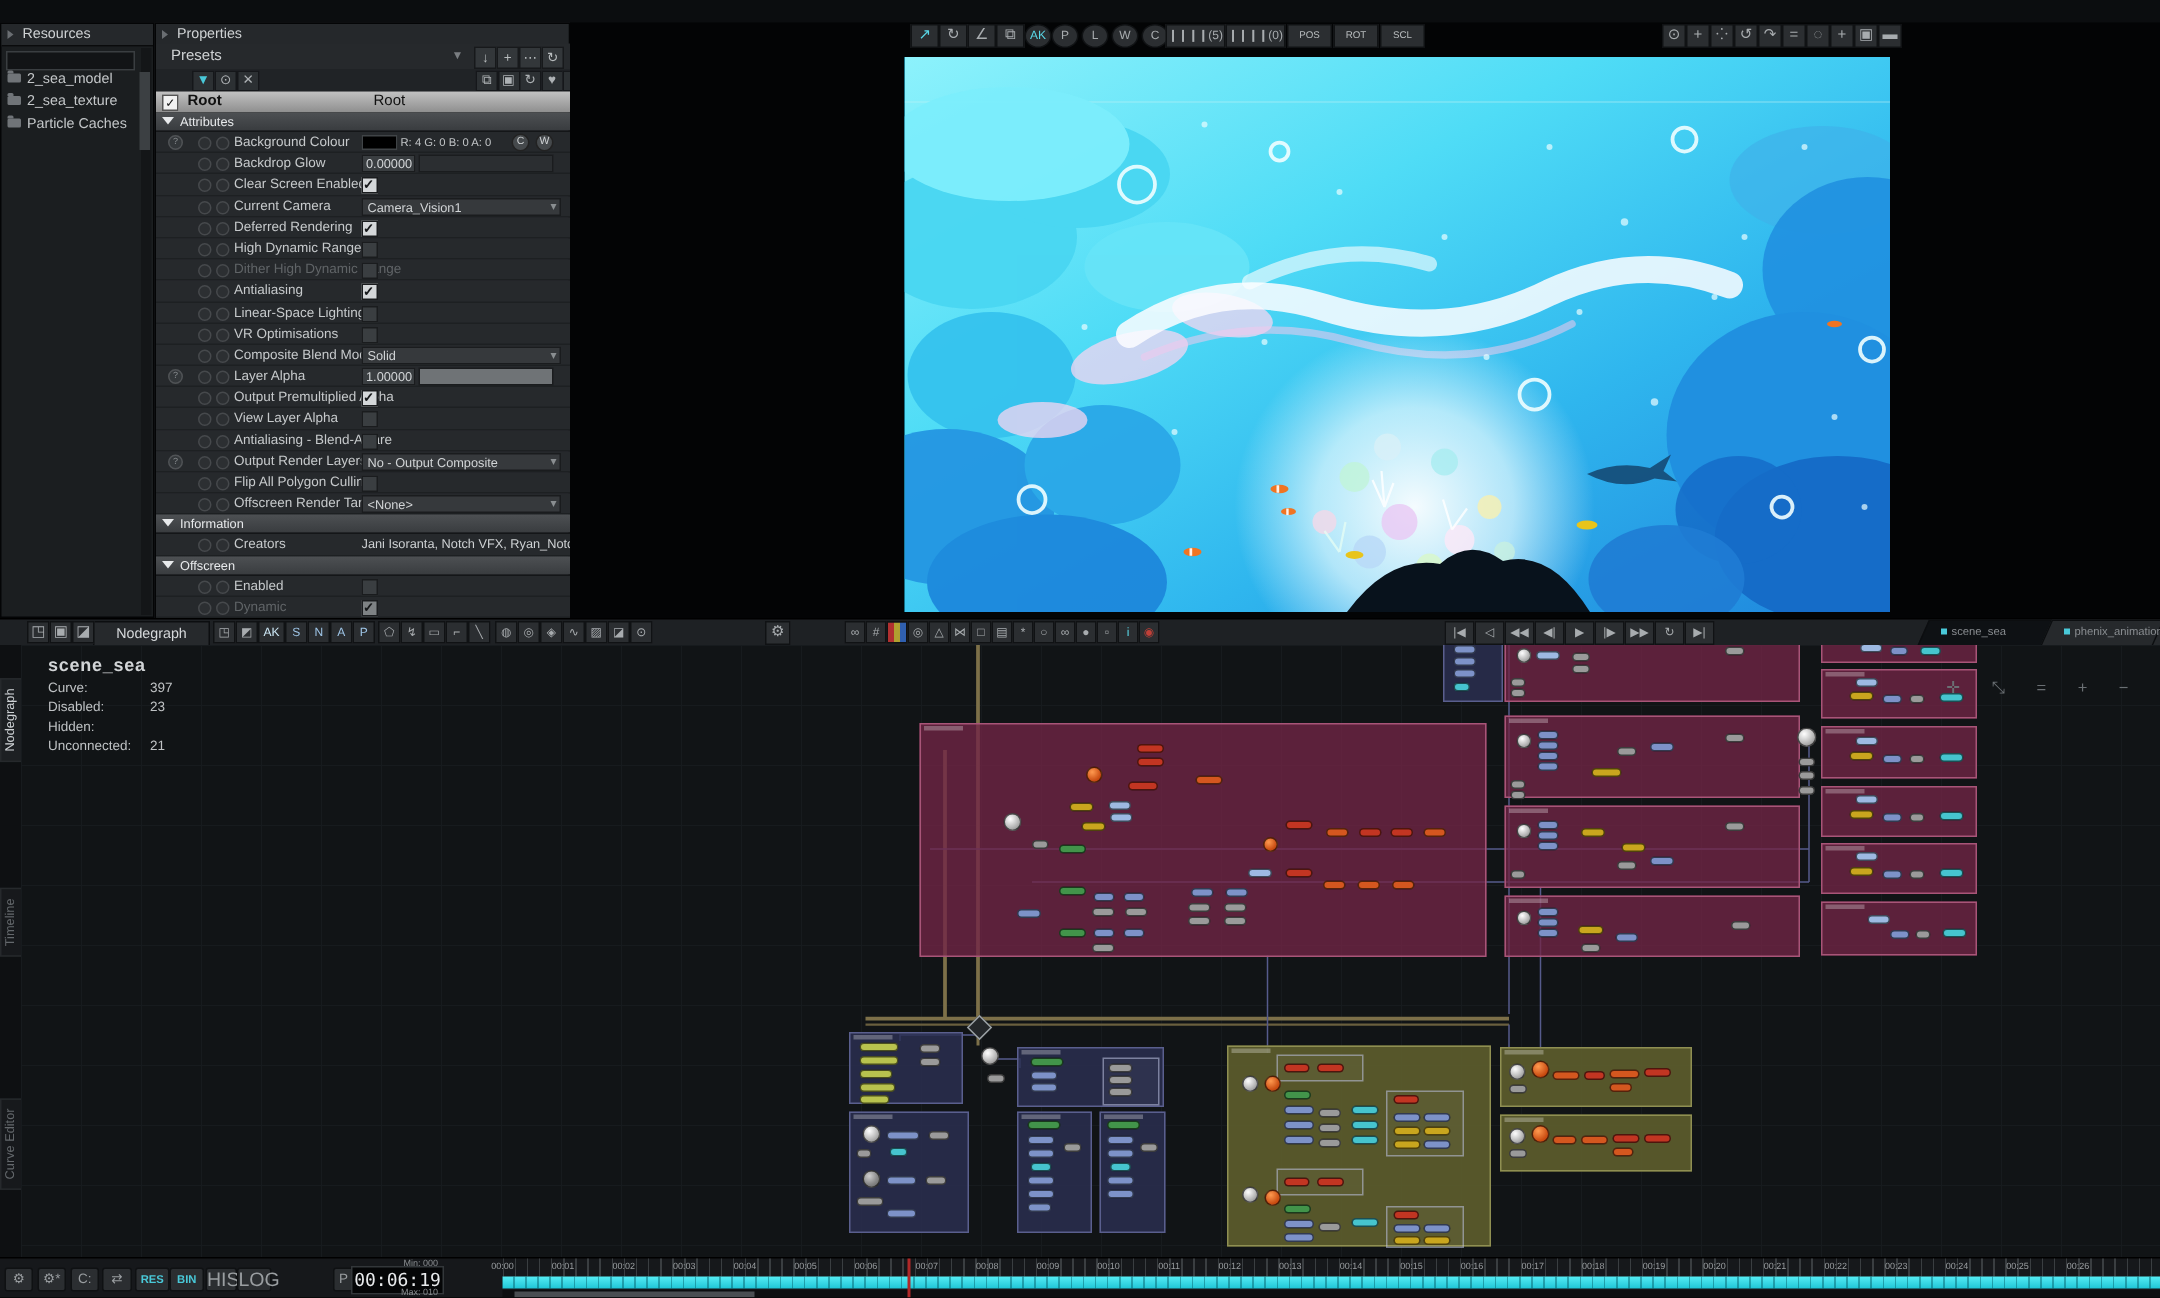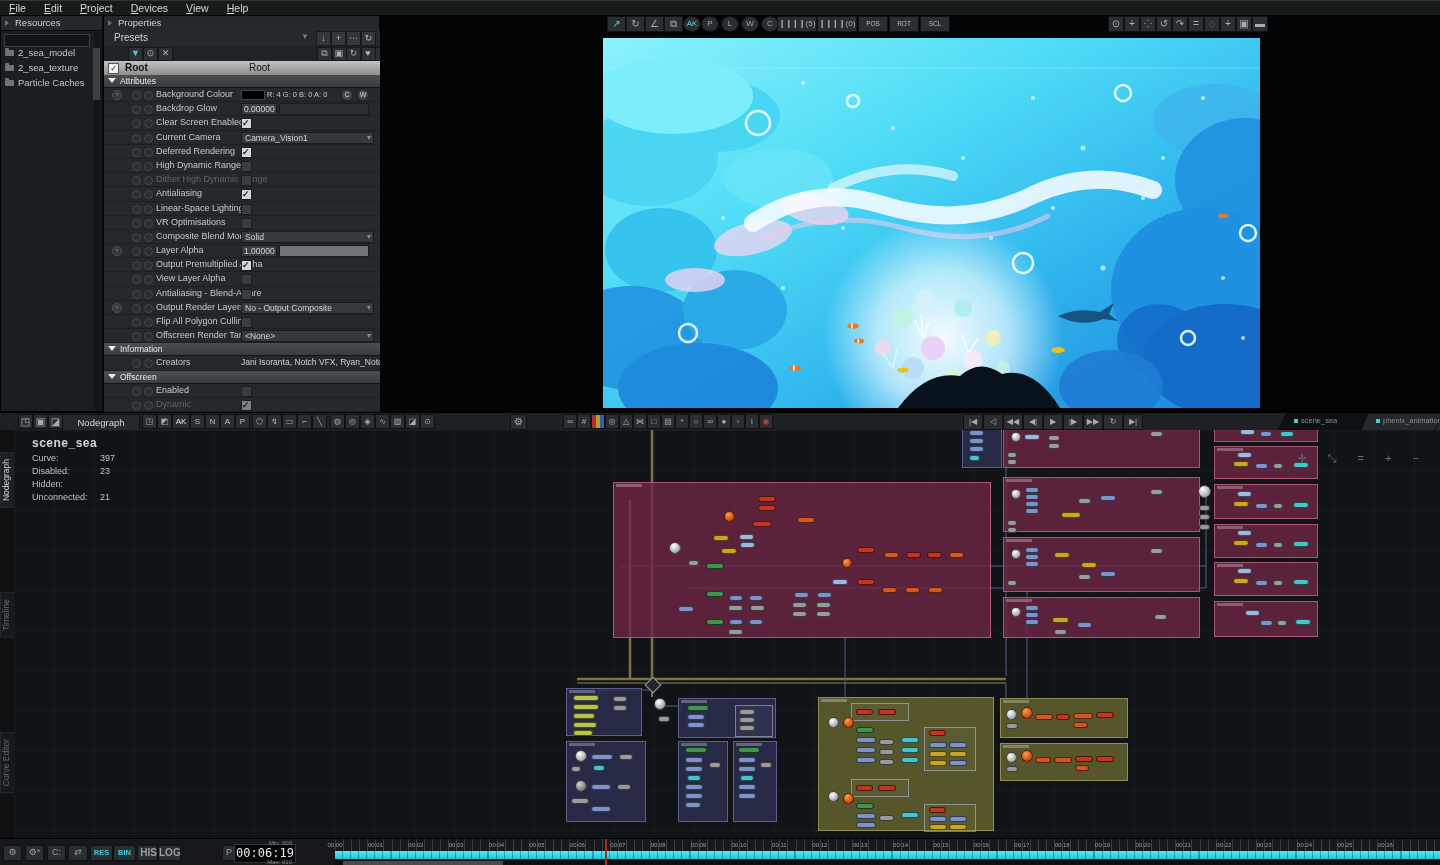--- a/index.html
+++ b/index.html
@@ -94,39 +94,38 @@
   
   .doctab{position:absolute;top:413px;height:16px;font-size:7.5px;line-height:16px;color:#8a8e92;padding:0 8px 0 12px;white-space:nowrap;}
   .doctab .skew{position:absolute;left:0;top:0;width:100%;height:100%;background:#26292c;transform:skewX(-24deg);z-index:0;border:1px solid #0c0e10;}
   .doctab.active .skew{background:#0e1114;}
   .doctab .dtl{position:relative;z-index:1;}
   .doctab .dot{display:inline-block;width:4px;height:4px;background:#49c8d8;margin-right:3px;}
   
   #timebar{position:absolute;left:0;top:838px;width:1440px;height:27px;background:#16181b;border-top:1px solid #000;}
   .tb-btn{position:absolute;top:6px;height:14px;background:#2b2e31;border:1px solid #0f1113;color:#9a9ea1;font-size:9px;text-align:center;line-height:13px;border-radius:2px;}
   .tb-btn.cy{color:#49c8d8;font-size:7.5px;font-weight:bold;}
-  .tb-btn.gr{font-size:10px;font-weight:bold;text-align:right;}
+  .tb-btn.gr{font-size:13px;font-weight:normal;text-align:right;}
   #timecode{position:absolute;left:234px;top:5px;width:60px;height:17px;background:#050607;border:1px solid #33373a;color:#e8eaec;
     font-family:"DejaVu Sans Mono",monospace;font-size:12px;text-align:center;line-height:17px;}
   #minlbl,#maxlbl{position:absolute;font-size:6px;color:#8a8e91;width:40px;text-align:right;}
   #ruler{position:absolute;left:335px;top:0px;width:1105px;height:12px;
     background-image:repeating-linear-gradient(90deg,#3a3e41 0 1px,transparent 1px 8.08px);}
   .rlabel{position:absolute;top:3px;font-size:6px;color:#9a9ea1;transform:translateX(-50%);}
   #cyanbar{position:absolute;left:335px;top:12px;width:1105px;height:8px;background:linear-gradient(#55ecf4,#1fc6d6);
     background-image:repeating-linear-gradient(90deg,rgba(0,90,100,0.0) 0 7px,rgba(0,90,100,0.45) 7px 8.08px),linear-gradient(#55ecf4,#1fc6d6);}
   #hscroll{position:absolute;left:335px;top:21px;width:1105px;height:6px;background:#0d0f11;}
   #hthumb{position:absolute;left:8px;top:1px;width:160px;height:4px;background:#4a4e52;}
   #playhead{position:absolute;left:605px;top:0;width:2px;height:27px;background:#b02828;}
 </style>
 </head>
 <body>
 
 <div id="app">
 
-  <div id="menubar"><span class="menuitem"><u>F</u>ile</span><span class="menuitem"><u>E</u>dit</span><span class="menuitem"><u>P</u>roject</span><span class="menuitem"><u>D</u>evices</span><span class="menuitem"><u>V</u>iew</span><span class="menuitem"><u>H</u>elp</span></div>
 
   <div id="resources" class="panel">
     <div class="phead">Resources</div>
     <div id="res-search"></div>
     <div id="res-items">
         <div class="res-item" style="top: 31px;"><span class="folder"></span>2_sea_model</div>
         <div class="res-item" style="top: 46px;"><span class="folder"></span>2_sea_texture</div>
         <div class="res-item" style="top: 61px;"><span class="folder"></span>Particle Caches</div>
       </div>
     <div id="res-scroll">

